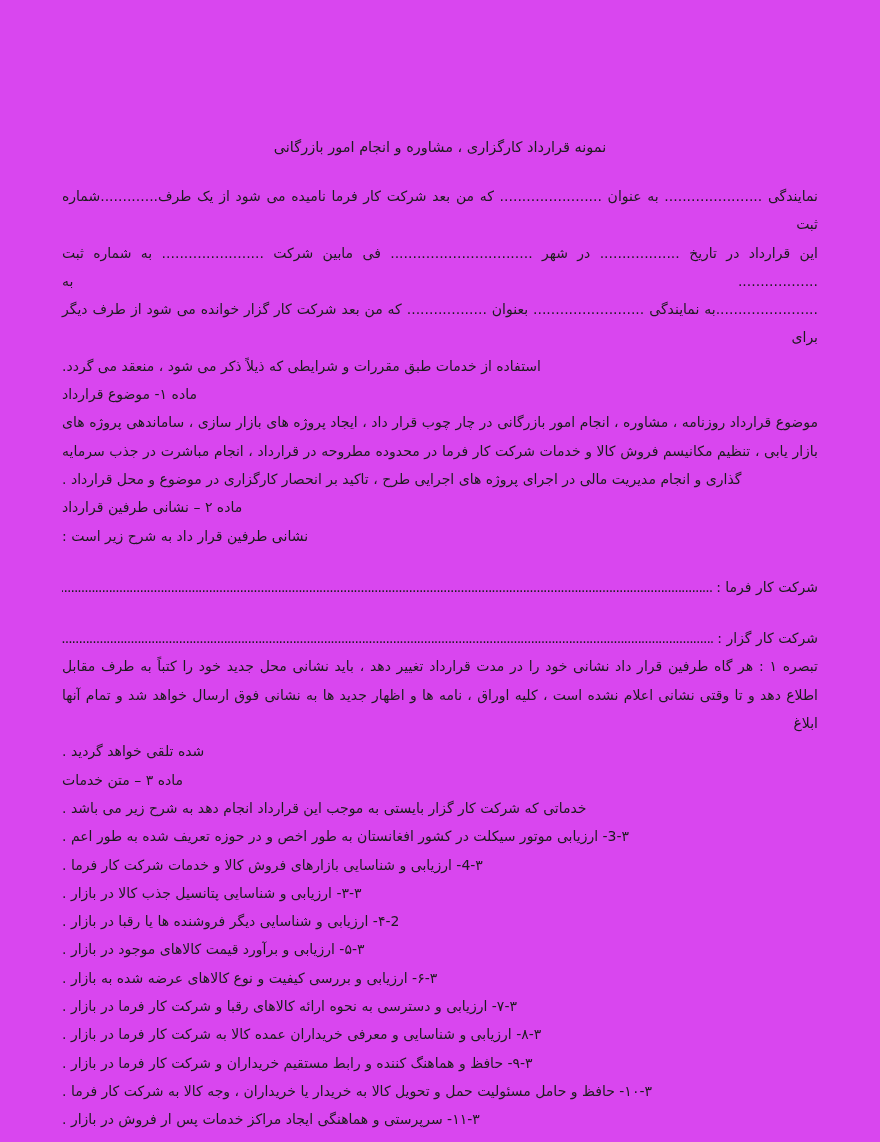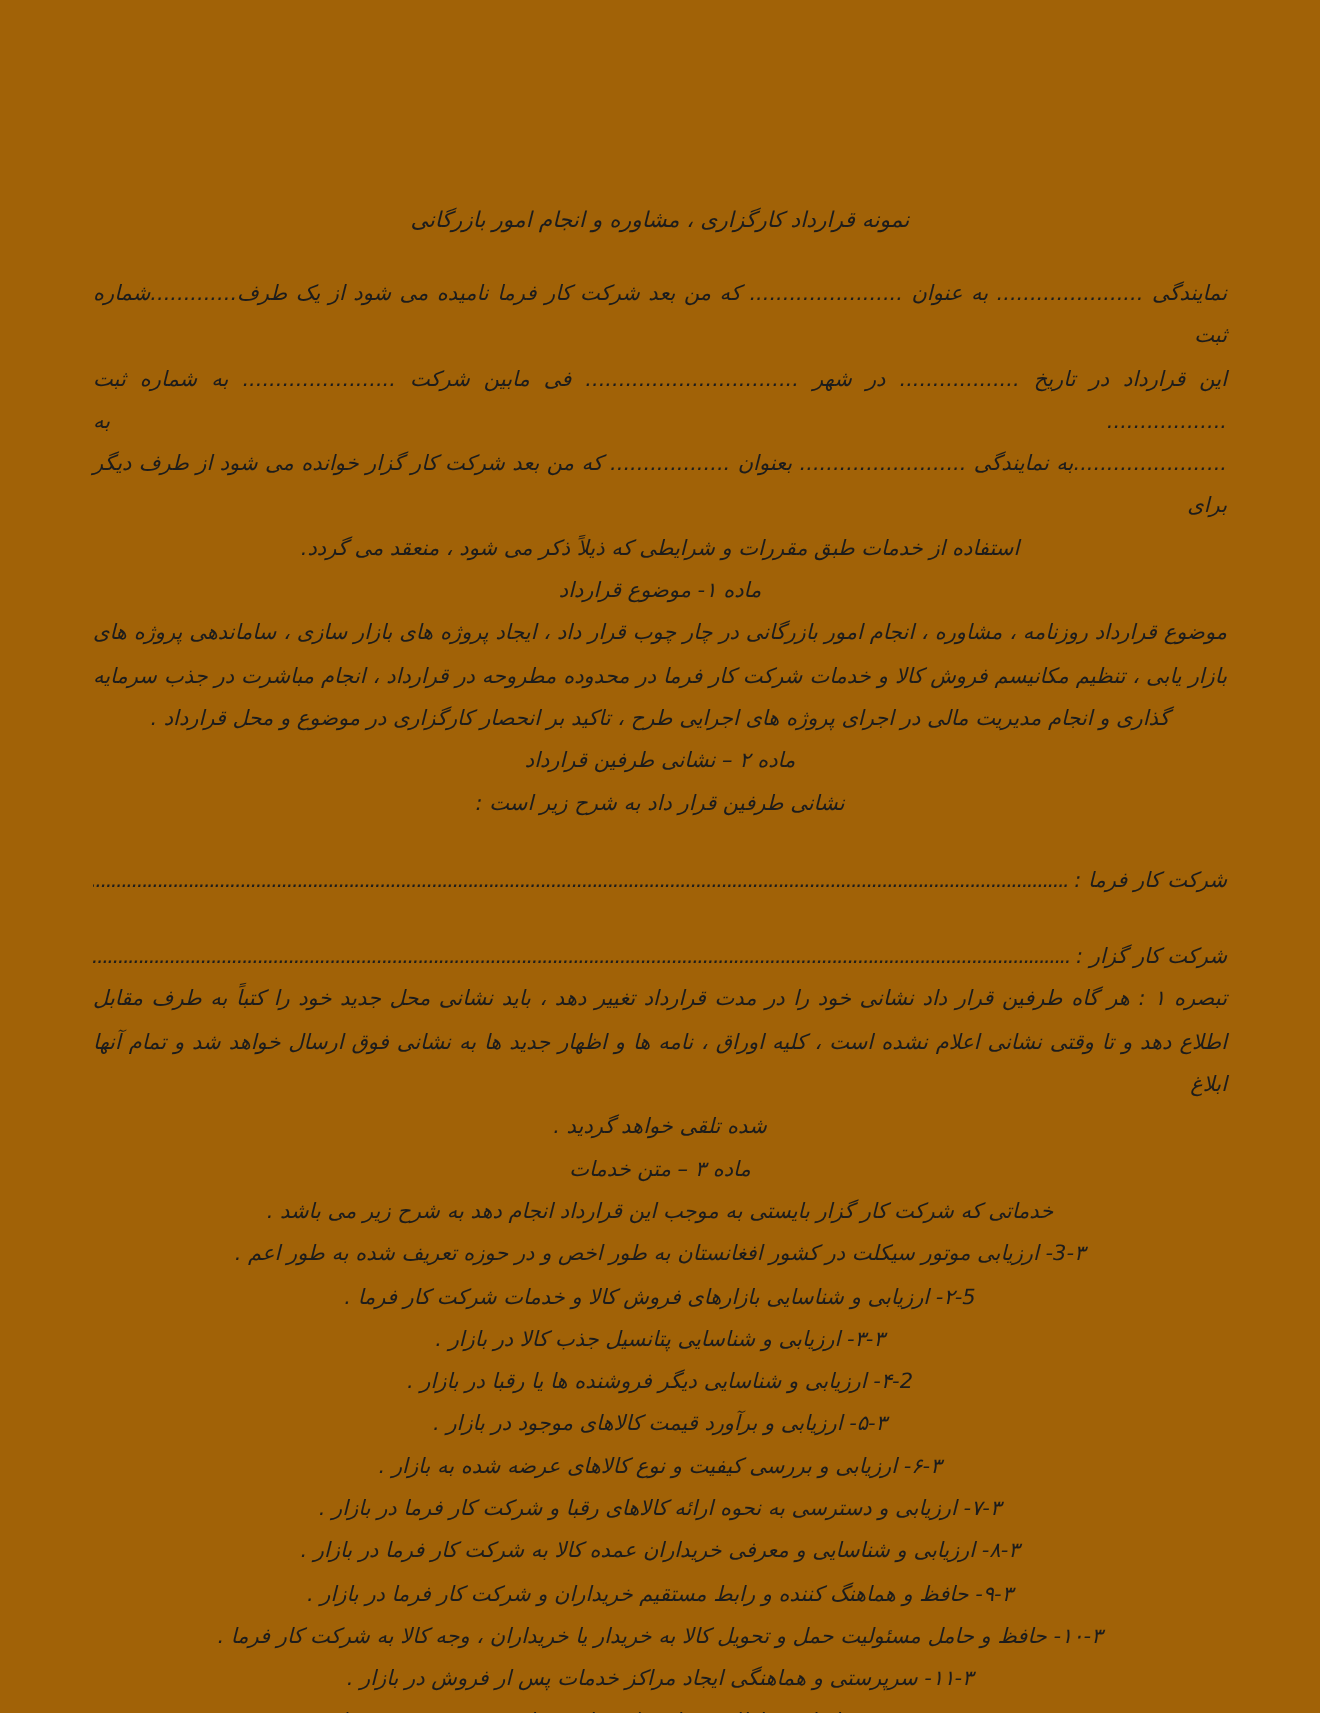--- a/index.html
+++ b/index.html
@@ -4,46 +4,45 @@
 <style>
   html, body {
     margin: 0;
     padding: 0;
     background: #ffffff;
   }
   .page {
     position: relative;
     width: 880px;
     height: 1142px;
-    background: #a16207;
+    background: #d946ef;
     overflow: hidden;
     box-sizing: border-box;
     direction: rtl;
     font-family: "DejaVu Sans", sans-serif;
     color: #1c1c1c;
     padding: 133px 62px 0 62px;
-    font-style: italic;
   }
   .doc-title {
     font-size: 14.5px;
     line-height: 28px;
     text-align: center;
     margin-bottom: 21px;
     white-space: nowrap;
   }
   .line {
     font-size: 14px;
     line-height: 28.3px;
   }
   .j {
     text-align: justify;
     text-align-last: justify;
   }
   .r {
-    text-align: center;
+    text-align: left;
   }
   .dotrow {
     display: flex;
     align-items: baseline;
   }
   .dotrow .lbl {
     flex: 0 0 auto;
     white-space: nowrap;
     padding-left: 4px;
     margin-top: 23px;
@@ -86,21 +85,21 @@
     </div>
 
     <div class="line j">تبصره ۱ : هر گاه طرفین قرار داد نشانی خود را در مدت قرارداد تغییر دهد ، باید نشانی محل جدید خود را کتباً به طرف مقابل</div>
     <div class="line j">اطلاع دهد و تا وقتی نشانی اعلام نشده است ، کلیه اوراق ، نامه ها و اظهار جدید ها به نشانی فوق ارسال خواهد شد و تمام آنها ابلاغ</div>
     <div class="line r">شده تلقی خواهد گردید .</div>
 
     <div class="line r">ماده ۳ – متن خدمات</div>
     <div class="line r">خدماتی که شرکت کار گزار بایستی به موجب این قرارداد انجام دهد به شرح زیر می باشد .</div>
 
     <div class="line r">3-۳- ارزیابی موتور سیکلت در کشور افغانستان به طور اخص و در حوزه تعریف شده به طور اعم .</div>
-    <div class="line r">۲-5- ارزیابی و شناسایی بازارهای فروش کالا و خدمات شرکت کار فرما .</div>
+    <div class="line r">4-۳- ارزیابی و شناسایی بازارهای فروش کالا و خدمات شرکت کار فرما .</div>
     <div class="line r">۳-۳- ارزیابی و شناسایی پتانسیل جذب کالا در بازار .</div>
     <div class="line r">۴-2- ارزیابی و شناسایی دیگر فروشنده ها یا رقبا در بازار .</div>
     <div class="line r">۵-۳- ارزیابی و برآورد قیمت کالاهای موجود در بازار .</div>
     <div class="line r">۶-۳- ارزیابی و بررسی کیفیت و نوع کالاهای عرضه شده به بازار .</div>
     <div class="line r">۷-۳- ارزیابی و دسترسی به نحوه ارائه کالاهای رقبا و شرکت کار فرما در بازار .</div>
     <div class="line r">۸-۳- ارزیابی و شناسایی و معرفی خریداران عمده کالا به شرکت کار فرما در بازار .</div>
     <div class="line r">۹-۳- حافظ و هماهنگ کننده و رابط مستقیم خریداران و شرکت کار فرما در بازار .</div>
     <div class="line r">۱۰-۳- حافظ و حامل مسئولیت حمل و تحویل کالا به خریدار یا خریداران ، وجه کالا به شرکت کار فرما .</div>
     <div class="line r">۱۱-۳- سرپرستی و هماهنگی ایجاد مراکز خدمات پس ار فروش در بازار .</div>
     <div class="line r">۱۲-۳- مدیریت تبلیغاتی و اطلاع رسانی ( روزنامه – تلویزیون – پوستر و ...)</div>

